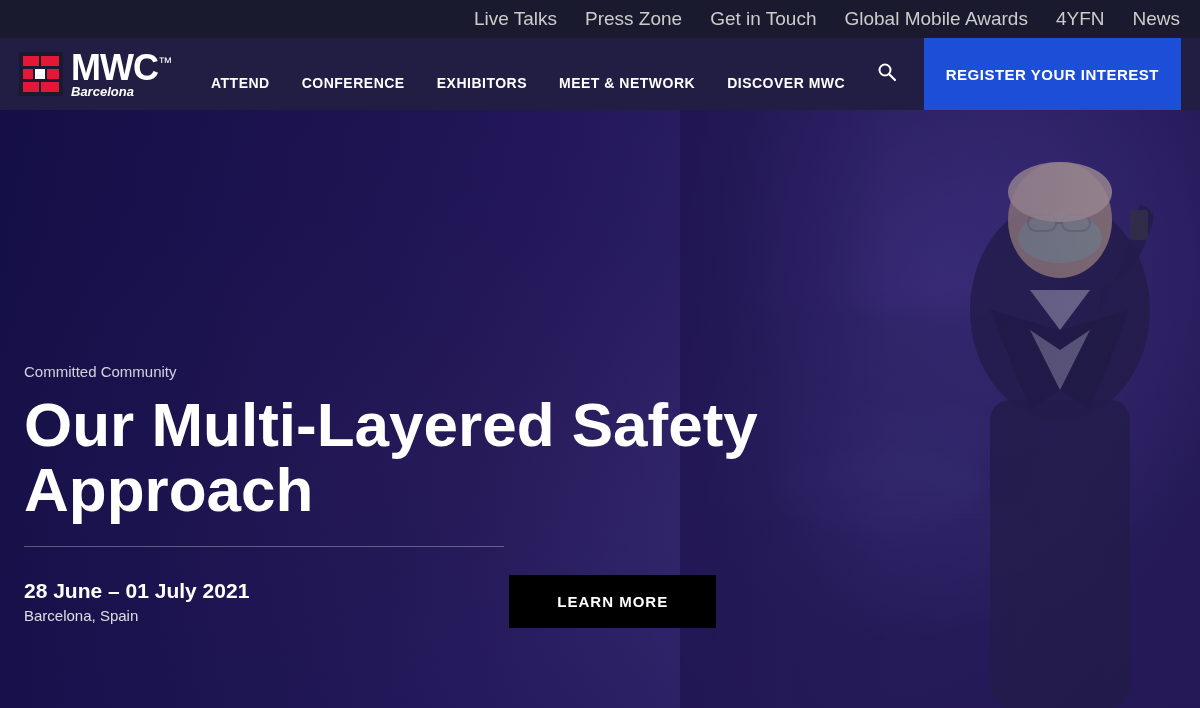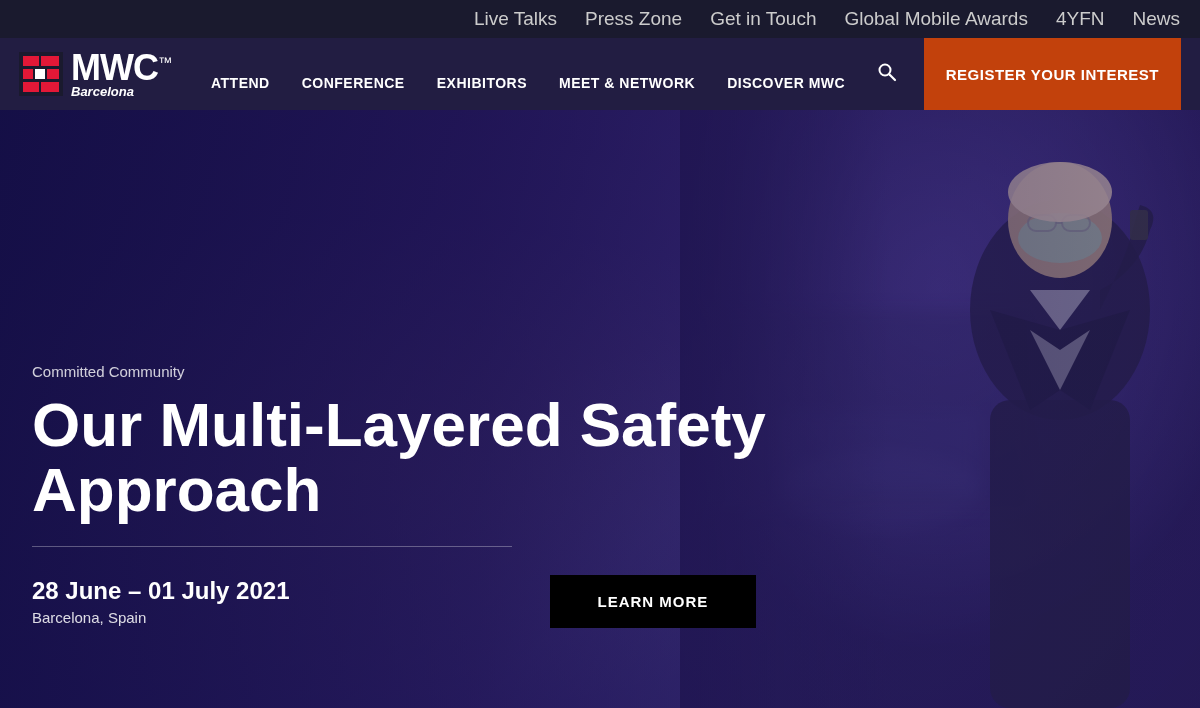--- a/index.html
+++ b/index.html
@@ -89,21 +89,21 @@
     }
 
     .search-icon-wrap {
       color: #fff;
       font-size: 18px;
       cursor: pointer;
       margin-right: 8px;
     }
 
     .register-btn {
-      background: #c2410c;
+      background: #1d4ed8;
       color: #fff;
       border: none;
       padding: 0 22px;
       height: 72px;
       font-size: 15px;
       font-weight: 800;
       letter-spacing: 0.5px;
       text-transform: uppercase;
       cursor: pointer;
       white-space: nowrap;
@@ -138,21 +138,21 @@
       z-index: 1;
       background: 
         radial-gradient(ellipse at 30% 60%, rgba(255,200,100,0.08) 0%, transparent 50%),
         radial-gradient(ellipse at 70% 80%, rgba(100,150,255,0.1) 0%, transparent 40%),
         linear-gradient(135deg, #1a0f4a 0%, #2a1a6a 30%, #3a2a80 60%, #2d2060 100%);
     }
 
     .hero-content {
       position: absolute;
       bottom: 80px;
-      left: 12px;
+      left: 4px;
       width: 820px;
       padding: 0 20px 0 20px;
       z-index: 3;
     }
     .committed-label {
       color: rgba(255,255,255,0.8);
       font-size: 15px;
       margin-bottom: 12px;
     }
     .hero-title {
@@ -170,21 +170,21 @@
     }
     .hero-bottom {
       display: flex;
       align-items: center;
       gap: 260px;
     }
     .hero-date-block {
     }
     .hero-date {
       color: #fff;
-      font-size: 24px;
+      font-size: 21px;
       font-weight: 800;
     }
     .hero-location {
       color: rgba(255,255,255,0.85);
       font-size: 15px;
       margin-top: 4px;
     }
     .learn-more-btn {
       background: #000000;
       color: #fff;

